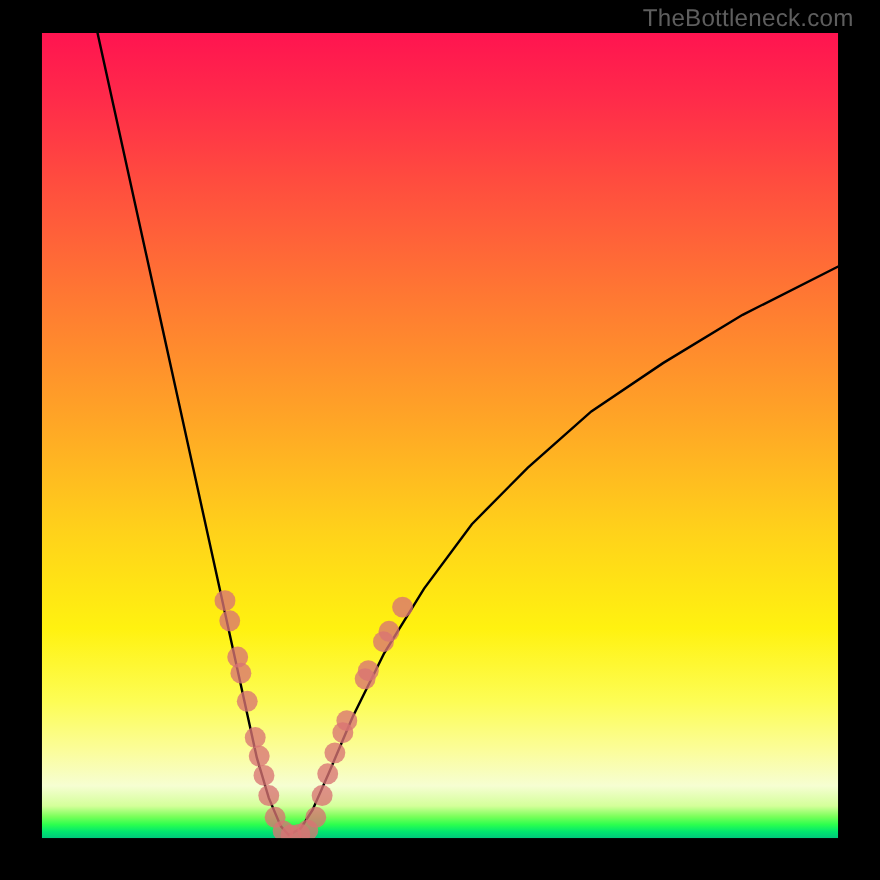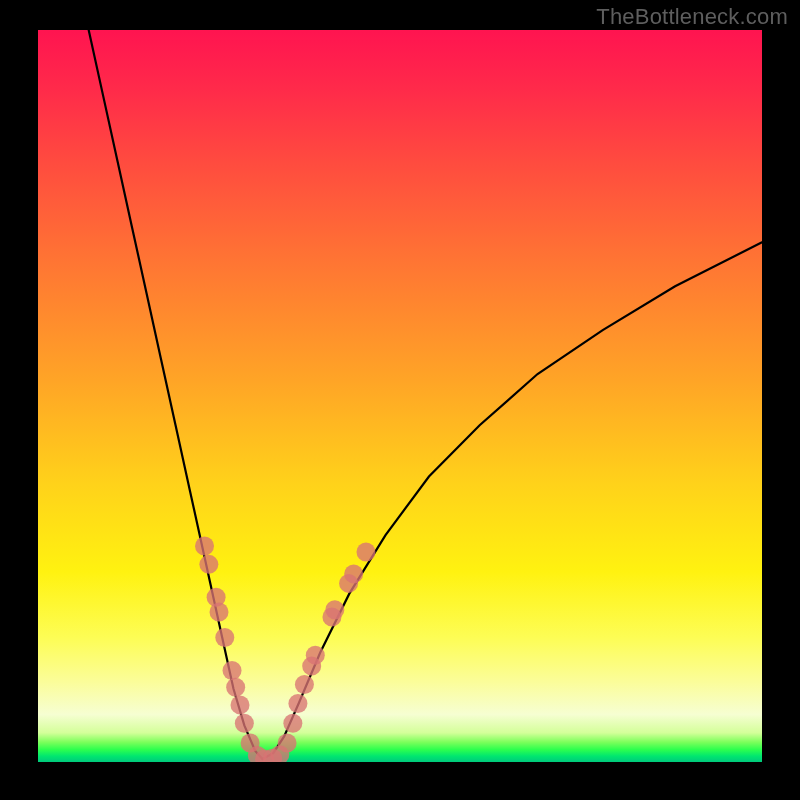--- a/index.html
+++ b/index.html
@@ -13,21 +13,21 @@
   }
   .stage {
     position: relative;
     width: 800px;
     height: 800px;
     background: #000;
   }
   .watermark {
     position: absolute;
     top: 4px;
-    right: 12px;
+    right: 24px;
     color: #5e5e5e;
     font-size: 22px;
     font-weight: 500;
     letter-spacing: 0.2px;
     z-index: 20;
     user-select: none;
   }
   .plot-area {
     position: absolute;
     left: 38px;

